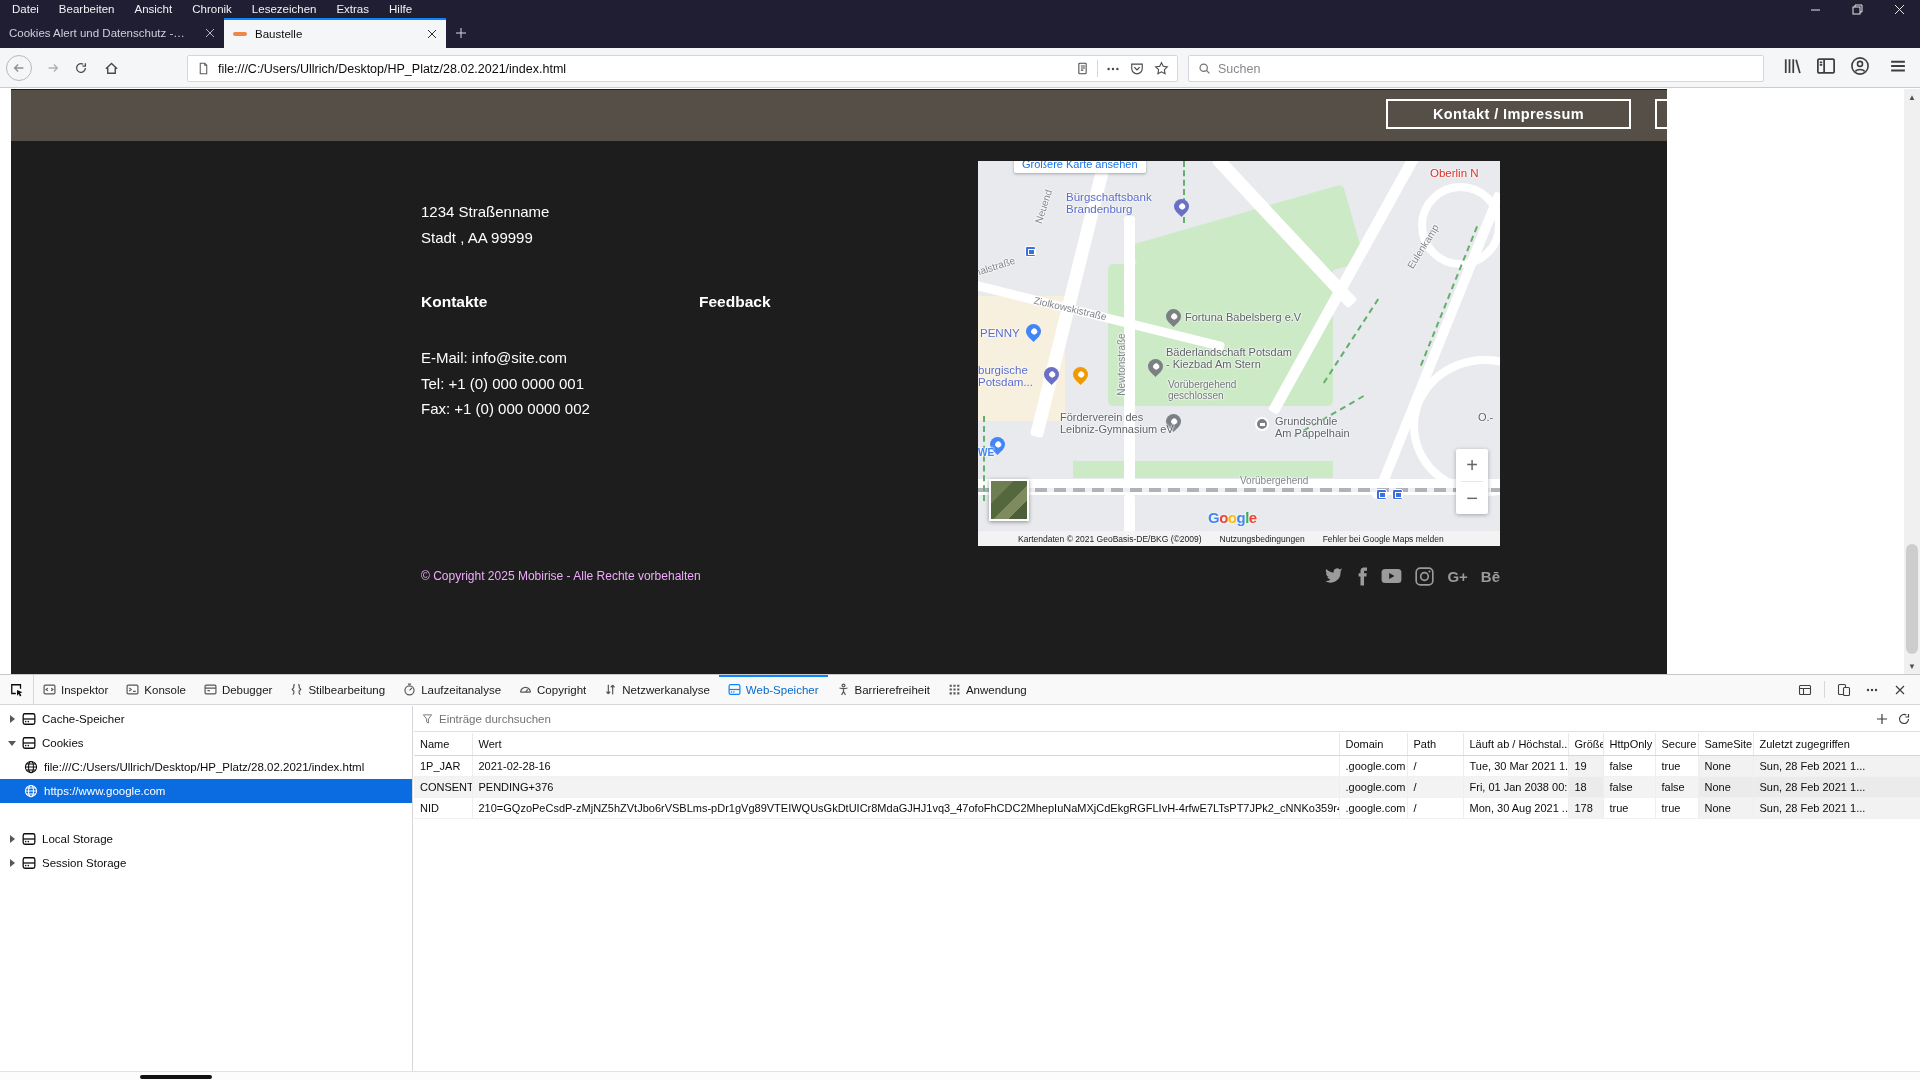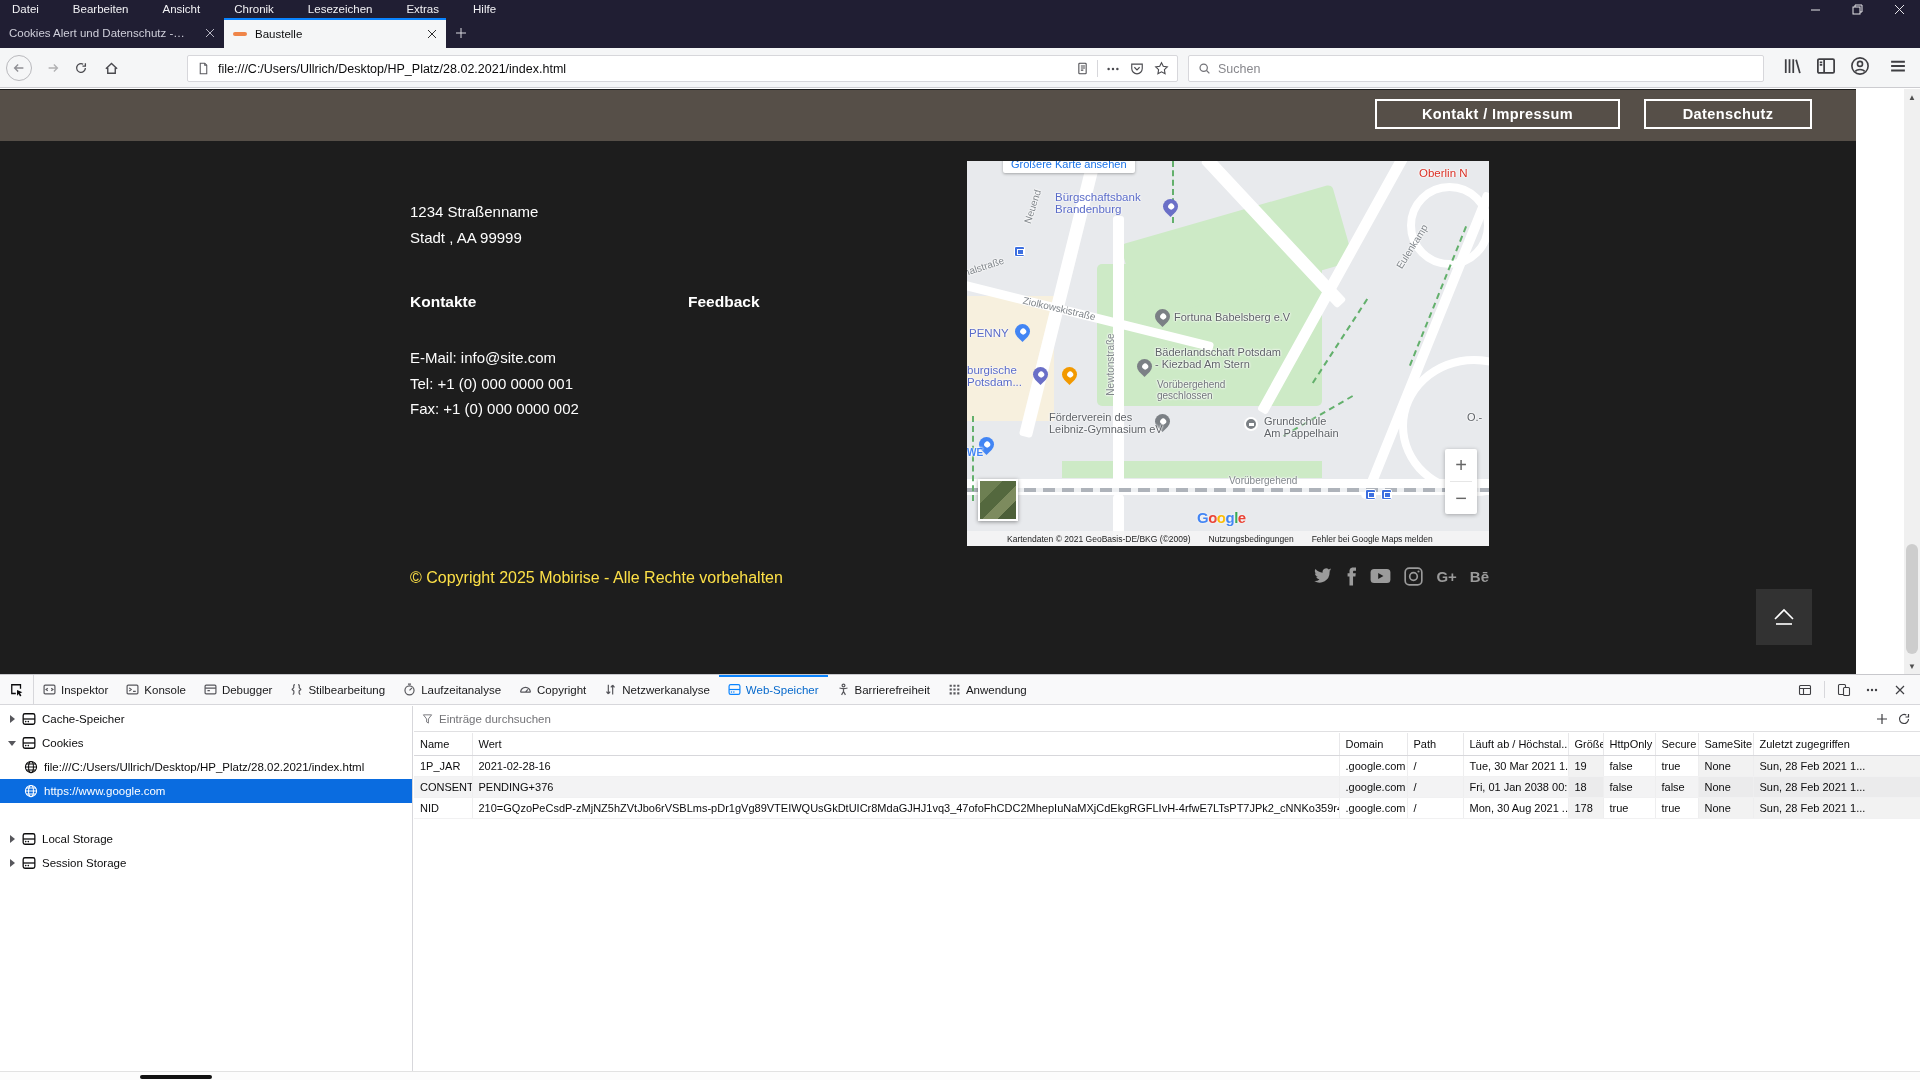--- a/index.html
+++ b/index.html
@@ -2,21 +2,21 @@
 <html><head>
 <meta charset="utf-8">
 <style>
   * { margin:0; padding:0; box-sizing:border-box; }
   html,body { width:1920px; height:1080px; overflow:hidden; background:#fff;
               font-family:"Liberation Sans", sans-serif; }
   svg { display:block; }
 
   
   #titlebar { position:absolute; left:0; top:0; width:1920px; height:48px; background:#201e33; }
-  #menubar { position:absolute; left:4px; top:0; height:18px; display:flex; align-items:center; gap:18px; }
+  #menubar { position:absolute; left:4px; top:0; height:18px; display:flex; align-items:center; gap:4px; }
   .menu-item { color:#f2f2f5; font-size:11.5px; padding:2px 8px; cursor:default; }
   #wincontrols { position:absolute; right:0; top:0; height:18px; display:flex; }
   .winbtn { width:42px; height:18px; color:#e6e6ea; font-size:11px; display:flex; align-items:center; justify-content:center; }
   #tabstrip { position:absolute; left:0; top:18px; height:30px; width:1920px; display:flex; }
   .tab { height:30px; display:flex; align-items:center; font-size:11.5px; padding:0 9px; position:relative; }
   .tab.inactive { width:224px; color:#cfcfda; }
   .tab.inactive .tab-title { overflow:hidden; white-space:nowrap; text-overflow:ellipsis; width:176px; }
   .tab.active { width:222px; background:#f5f6f7; color:#0c0c0d; border-top:2px solid #0a84ff; }
   .tab-close { margin-left:auto; opacity:.85; }
   .favicon-dash { width:14px; height:4px; border-radius:2px; background:#ef8549; margin-right:8px; }
@@ -32,33 +32,33 @@
   #url-text { font-size:12.5px; color:#0c0c0d; flex:1; white-space:nowrap; overflow:hidden; }
   .urlbar-ic { width:24px; color:#4a4a4f; display:flex; justify-content:center; }
   .vsep { width:1px; height:17px; background:#d7d7db; margin:0 3px; }
   #searchbar { position:absolute; left:1188px; top:7px; width:576px; height:27px; background:#fff;
                border:1px solid #d7d7db; border-radius:2px; display:flex; align-items:center; }
   #searchbar .mag { margin:0 7px 0 9px; color:#737378; }
   #search-ph { font-size:12.5px; color:#88888d; }
   .right-ic { position:absolute; top:8px; color:#3f3f43; }
 
   
-  #page { position:absolute; left:0; top:89px; width:1856px; height:585px; background:#1d1d1d; overflow:hidden; }
+  #page { position:absolute; left:11px; top:89px; width:1656px; height:585px; background:#1d1d1d; overflow:hidden; }
   #page-header { position:absolute; left:0; top:1px; width:1904px; height:51px; background:#564f48; }
   .hdr-btn { position:absolute; top:9px; height:30px; border:2px solid #fff; color:#fff; background:transparent;
              font-size:14.5px; font-weight:bold; letter-spacing:.4px; display:flex; align-items:center; justify-content:center; }
   #btn-kontakt { left:1375px; width:245px; }
   #btn-datenschutz { left:1644px; width:168px; }
 
   #footer { position:absolute; left:0; top:52px; width:1904px; height:533px; color:#fff; }
   .ftxt { position:absolute; font-size:15px; line-height:25.5px; color:#fdfdfd; }
   .fheading { position:absolute; font-size:15.5px; font-weight:bold; }
   .flink { display:block; color:#c2a02f; text-decoration:none; font-size:15px; line-height:25.5px; }
   #feedback-p { width:280px; }
-  #copyright { position:absolute; left:410px; top:428px; font-size:16px; color:#fde047; }
+  #copyright { position:absolute; left:410px; top:428px; font-size:12px; color:#f0abfc; }
   #social { position:absolute; top:424px; left:1270px; width:219px; display:flex; justify-content:flex-end; gap:13px; align-items:center; color:#9b9b9b; }
   .soc { display:flex; align-items:center; justify-content:center; height:22px; }
   .soc-txt { font-size:15px; font-weight:bold; color:#9b9b9b; }
   #scrolltop { position:absolute; left:1756px; top:448px; width:56px; height:56px; background:#323232; display:flex; align-items:center; justify-content:center; }
 
   
   #map { position:absolute; left:967px; top:20px; width:522px; height:385px; background:#e8eaed; overflow:hidden;
          font-family:"Liberation Sans", sans-serif; }
   .road { position:absolute; background:#fff; border-radius:3px; }
   .green { position:absolute; background:#cdeac6; }

